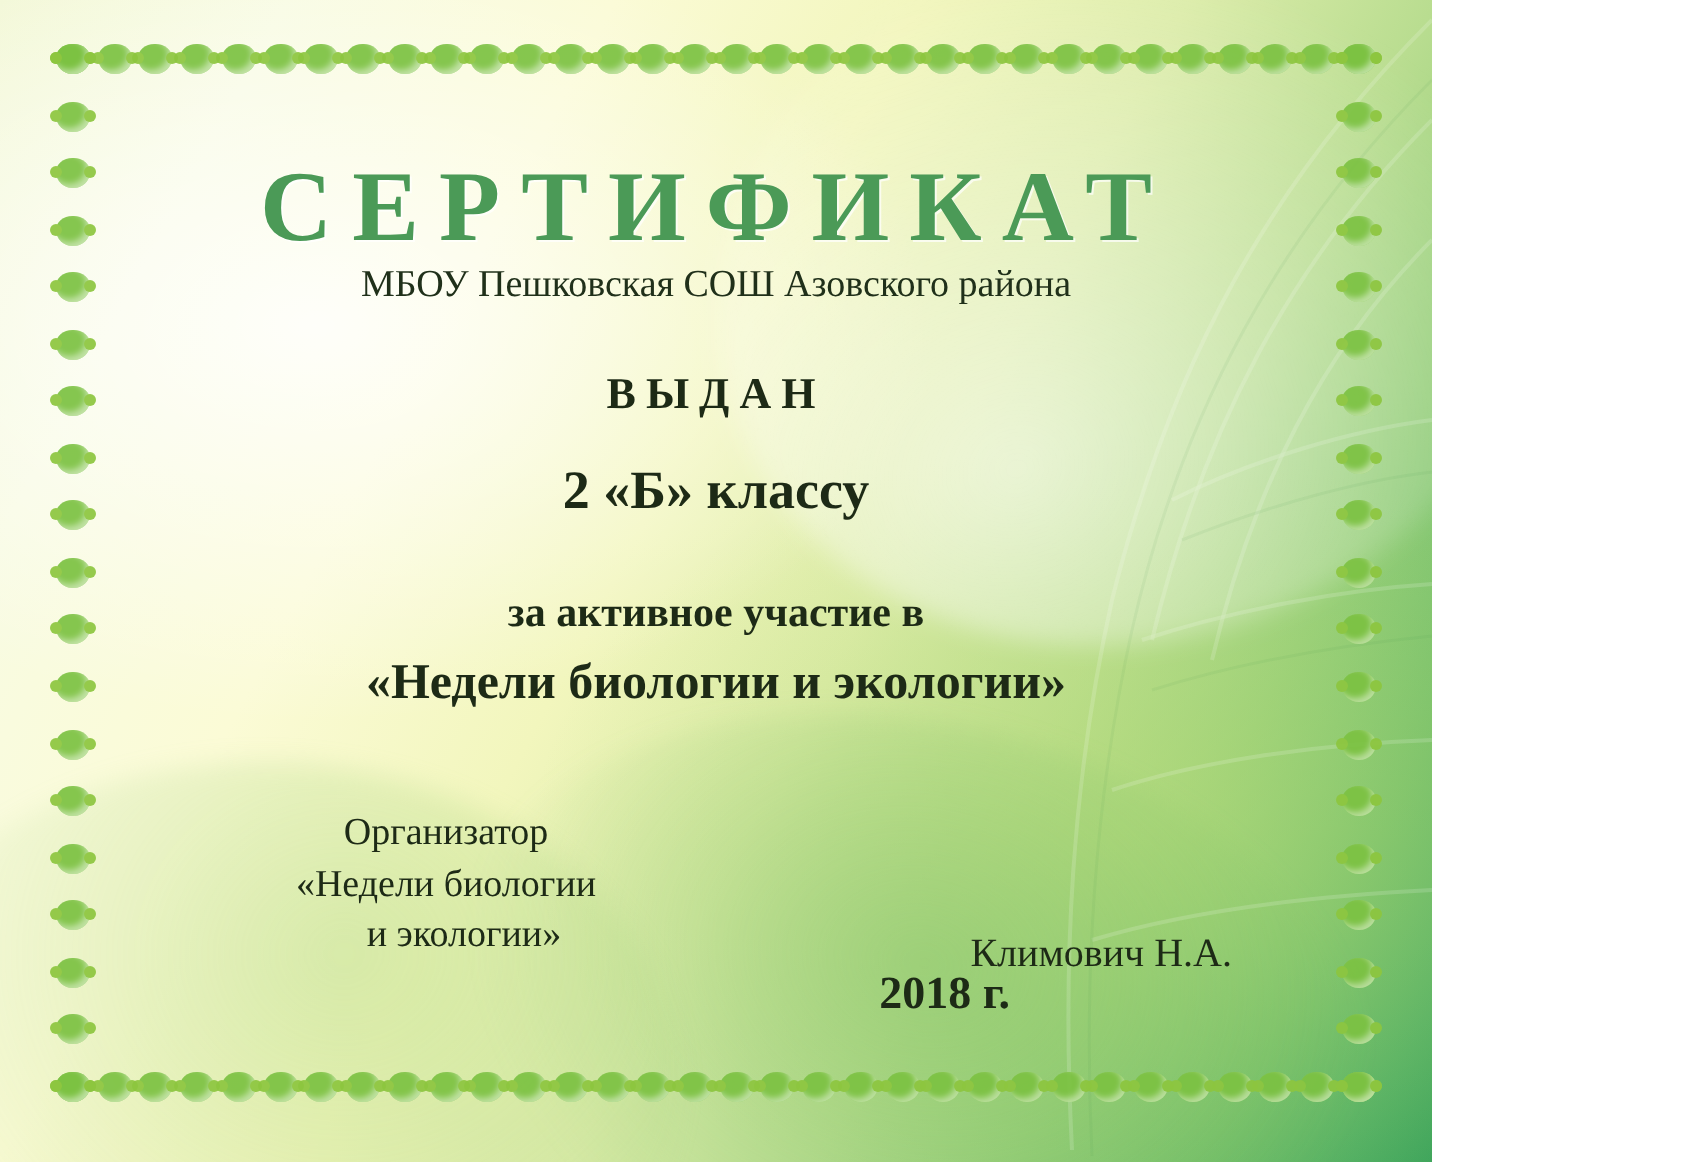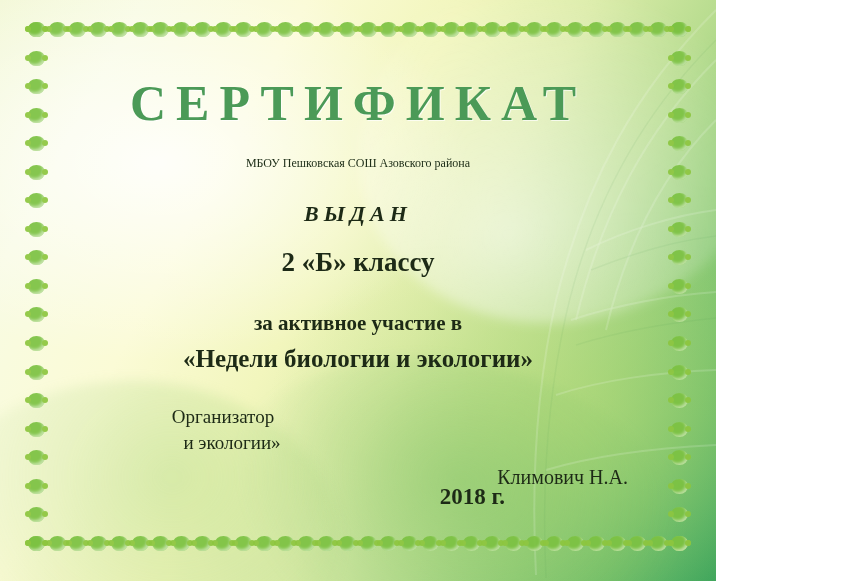--- a/index.html
+++ b/index.html
@@ -119,30 +119,28 @@
   .title {
     margin-top: 24px;
     font-size: 50px;
     font-weight: bold;
     letter-spacing: 10px;
     color: #4b9a57;
     text-shadow: 1px 1px 0 rgba(255,255,255,.7);
     font-family: "Liberation Serif", serif;
   }
   .school {
-    margin-top: 24px;
-    font-size: 12px;
+    font-size: 19px;
     color: #20301a;
   }
   .issued {
     margin-top: 30px;
     font-size: 22px;
     font-weight: bold;
     letter-spacing: 5px;
-    font-style: italic;
   }
   .recipient {
     margin-top: 20px;
     font-size: 27px;
     font-weight: bold;
   }
   .teacher {
     margin-top: 4px;
     font-size: 19px;
   }
@@ -153,21 +151,21 @@
   }
   .event {
     margin-top: 9px;
     font-size: 25px;
     font-weight: bold;
   }
 
   .footer {
     position: absolute;
     left: 0;
-    right: 0;
+    right: 12px;
     bottom: 0;
     height: 130px;
   }
   .organizer {
     position: absolute;
     left: 48px;
     top: 8px;
     font-size: 19px;
     line-height: 1.35;
     text-align: center;
@@ -334,19 +332,20 @@
     <div class="title">СЕРТИФИКАТ</div>
     <div class="school">МБОУ Пешковская СОШ Азовского района</div>
     <div class="issued">ВЫДАН</div>
     <div class="recipient">2 «Б» классу</div>
     <div class="reason">за активное участие в</div>
     <div class="event">«Недели биологии и экологии»</div>
 
     <div class="footer">
       <div class="organizer">
         <span class="l1">Организатор</span>
+        <span class="l2">«Недели биологии</span>
         <span class="l3">и экологии»</span>
       </div>
       <div class="year">2018 г.</div>
       <div class="signature">Климович Н.А.</div>
     </div>
   </div>
 </div>
 
 </body></html>

